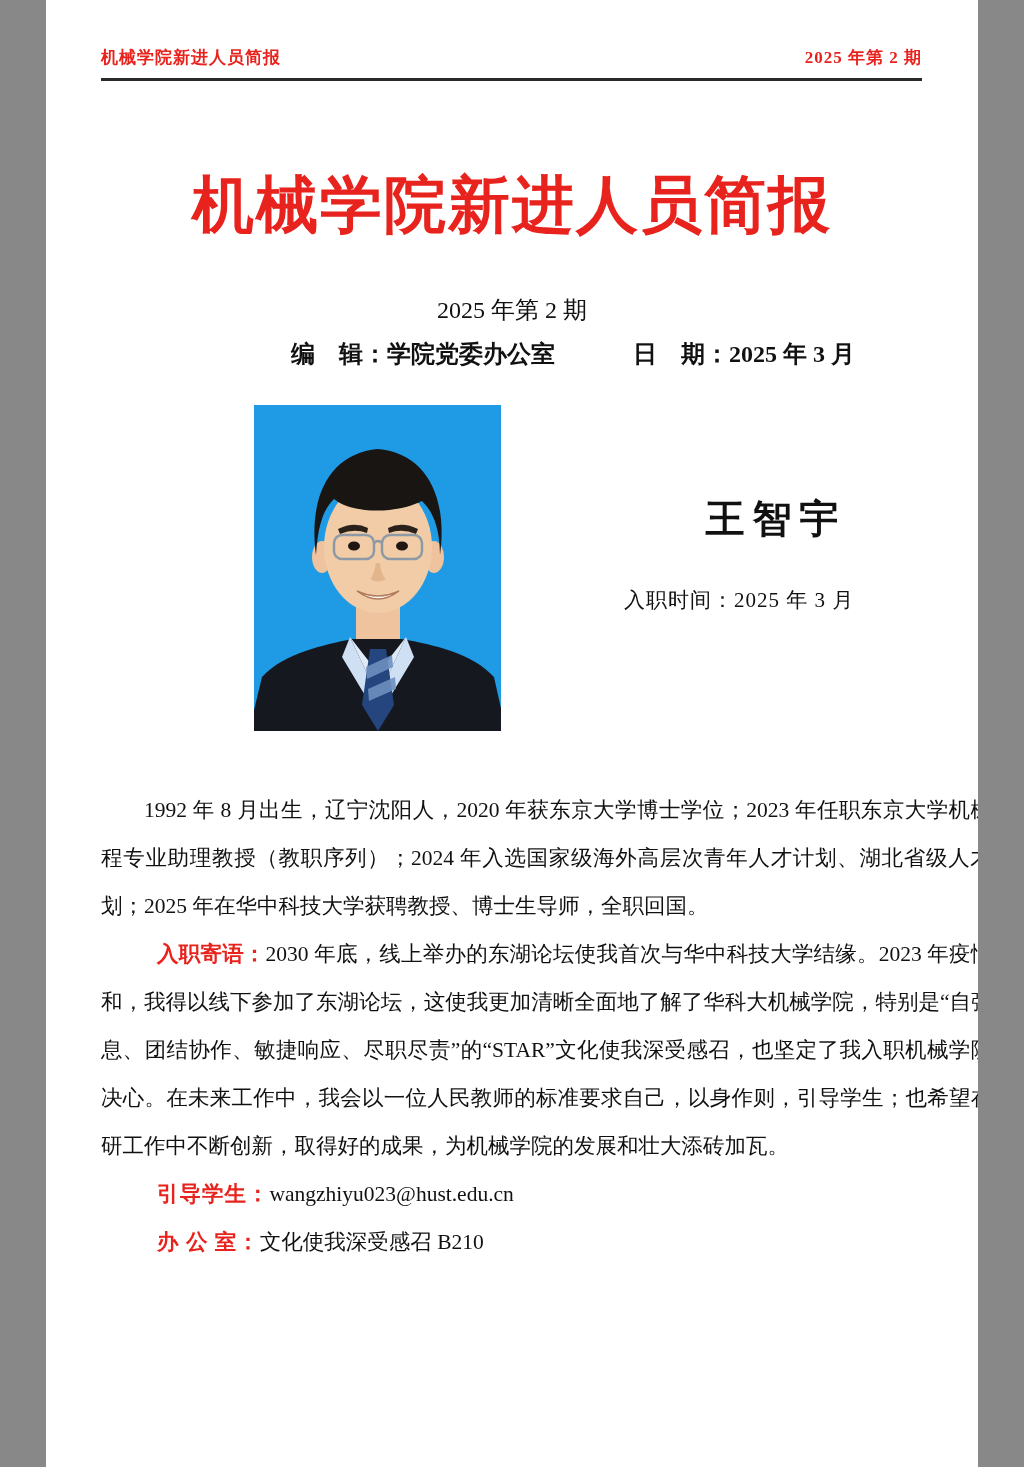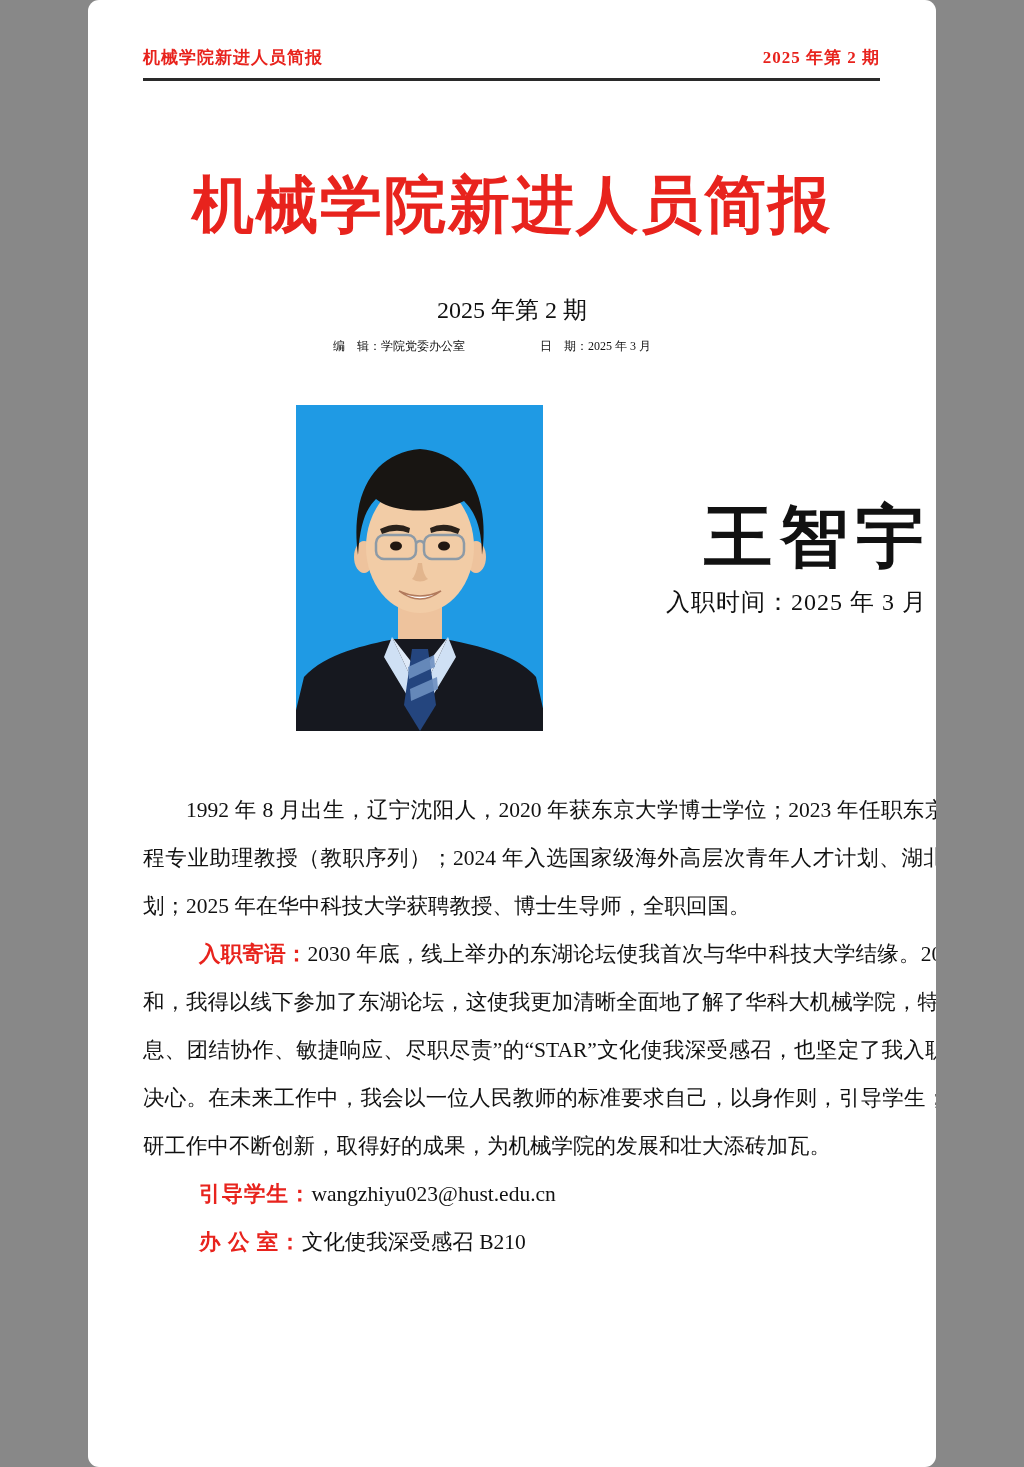--- a/index.html
+++ b/index.html
@@ -4,27 +4,26 @@
 <style>
   :root{
     --accent:#e8231d;
     --photo-blue:#1f9ae4;
     --ink:#111111;
   }
   *{margin:0;padding:0;box-sizing:border-box;}
   html,body{background:#888;}
   .page{
     position:relative;
-    width:848px;height:1467px;
+    width:932px;height:1467px;
     margin:0 auto;
     background:#ffffff;
     font-family:"Liberation Serif","DejaVu Serif",serif;
     color:var(--ink);
     overflow:hidden;
-    border-radius:11px;
   }
   
   .running-header{
     position:absolute;top:46px;left:55px;right:56px;
     display:flex;justify-content:space-between;align-items:flex-end;
     padding-bottom:9px;
     border-bottom:3px solid #2a2a2a;
   }
   .running-header span{
     color:var(--accent);font-weight:bold;font-size:17px;letter-spacing:1px;
@@ -35,37 +34,37 @@
     text-align:center;
     color:var(--accent);
     font-size:62px;font-weight:bold;letter-spacing:2px;
   }
   .doc-issue{
     position:absolute;top:294px;left:0;width:100%;
     text-align:center;font-size:24px;
   }
   .edit-line{
     position:absolute;top:338px;left:245px;
-    font-size:12px;white-space:nowrap;
+    font-size:24px;white-space:nowrap;font-weight:bold;
   }
   .edit-line .date{margin-left:72px;}
   
   .photo-frame{
     position:absolute;left:208px;top:405px;width:247px;height:326px;
     background:var(--photo-blue);
   }
   .photo-frame svg{display:block;width:100%;height:100%;}
   .person-name{
     position:absolute;left:565px;top:492px;width:330px;
     text-align:center;
-    font-size:68px;font-weight:bold;letter-spacing:8px;
+    font-size:39px;font-weight:bold;letter-spacing:8px;
   }
   .join-line{
     position:absolute;left:578px;top:586px;
-    font-size:24px;letter-spacing:1px;
+    font-size:21px;letter-spacing:1px;
   }
   
   .body-text{
     position:absolute;left:55px;top:786px;width:913px;
     font-size:21.5px;line-height:48px;
     text-align:justify;
   }
   .body-text p{text-indent:2em;margin:0;}
   .red-label{color:var(--accent);font-weight:bold;margin-left:13px;}
   .contact-line{margin-top:4px;}

